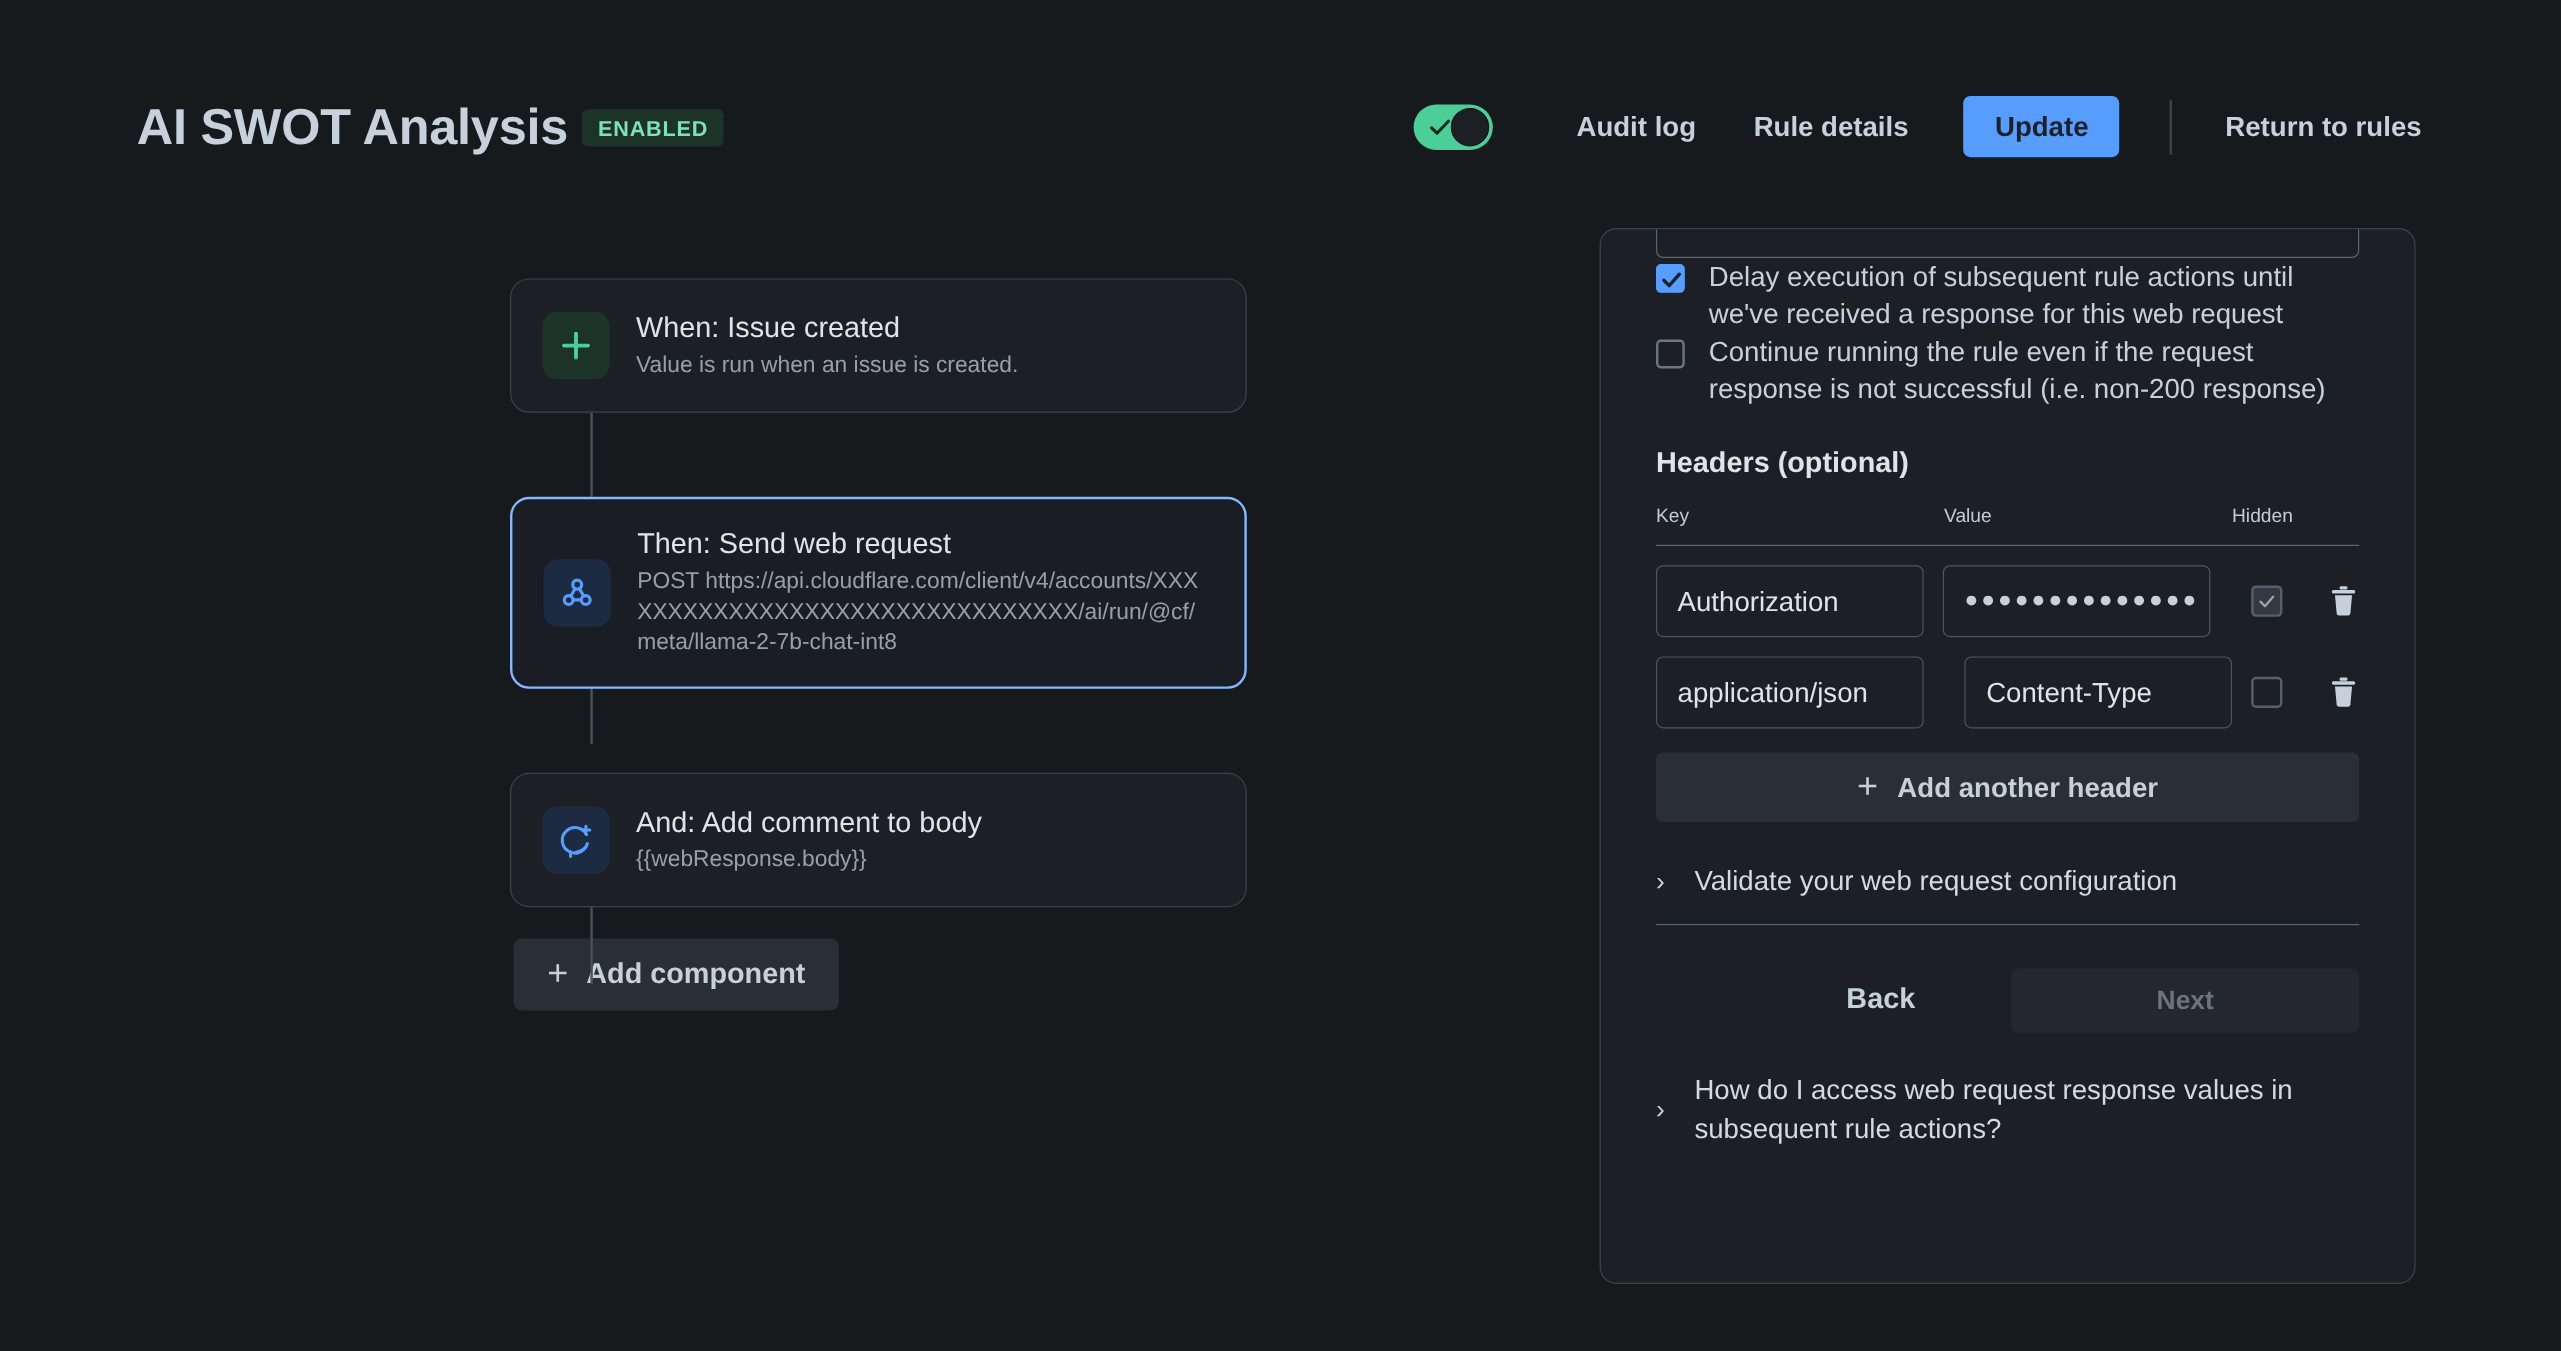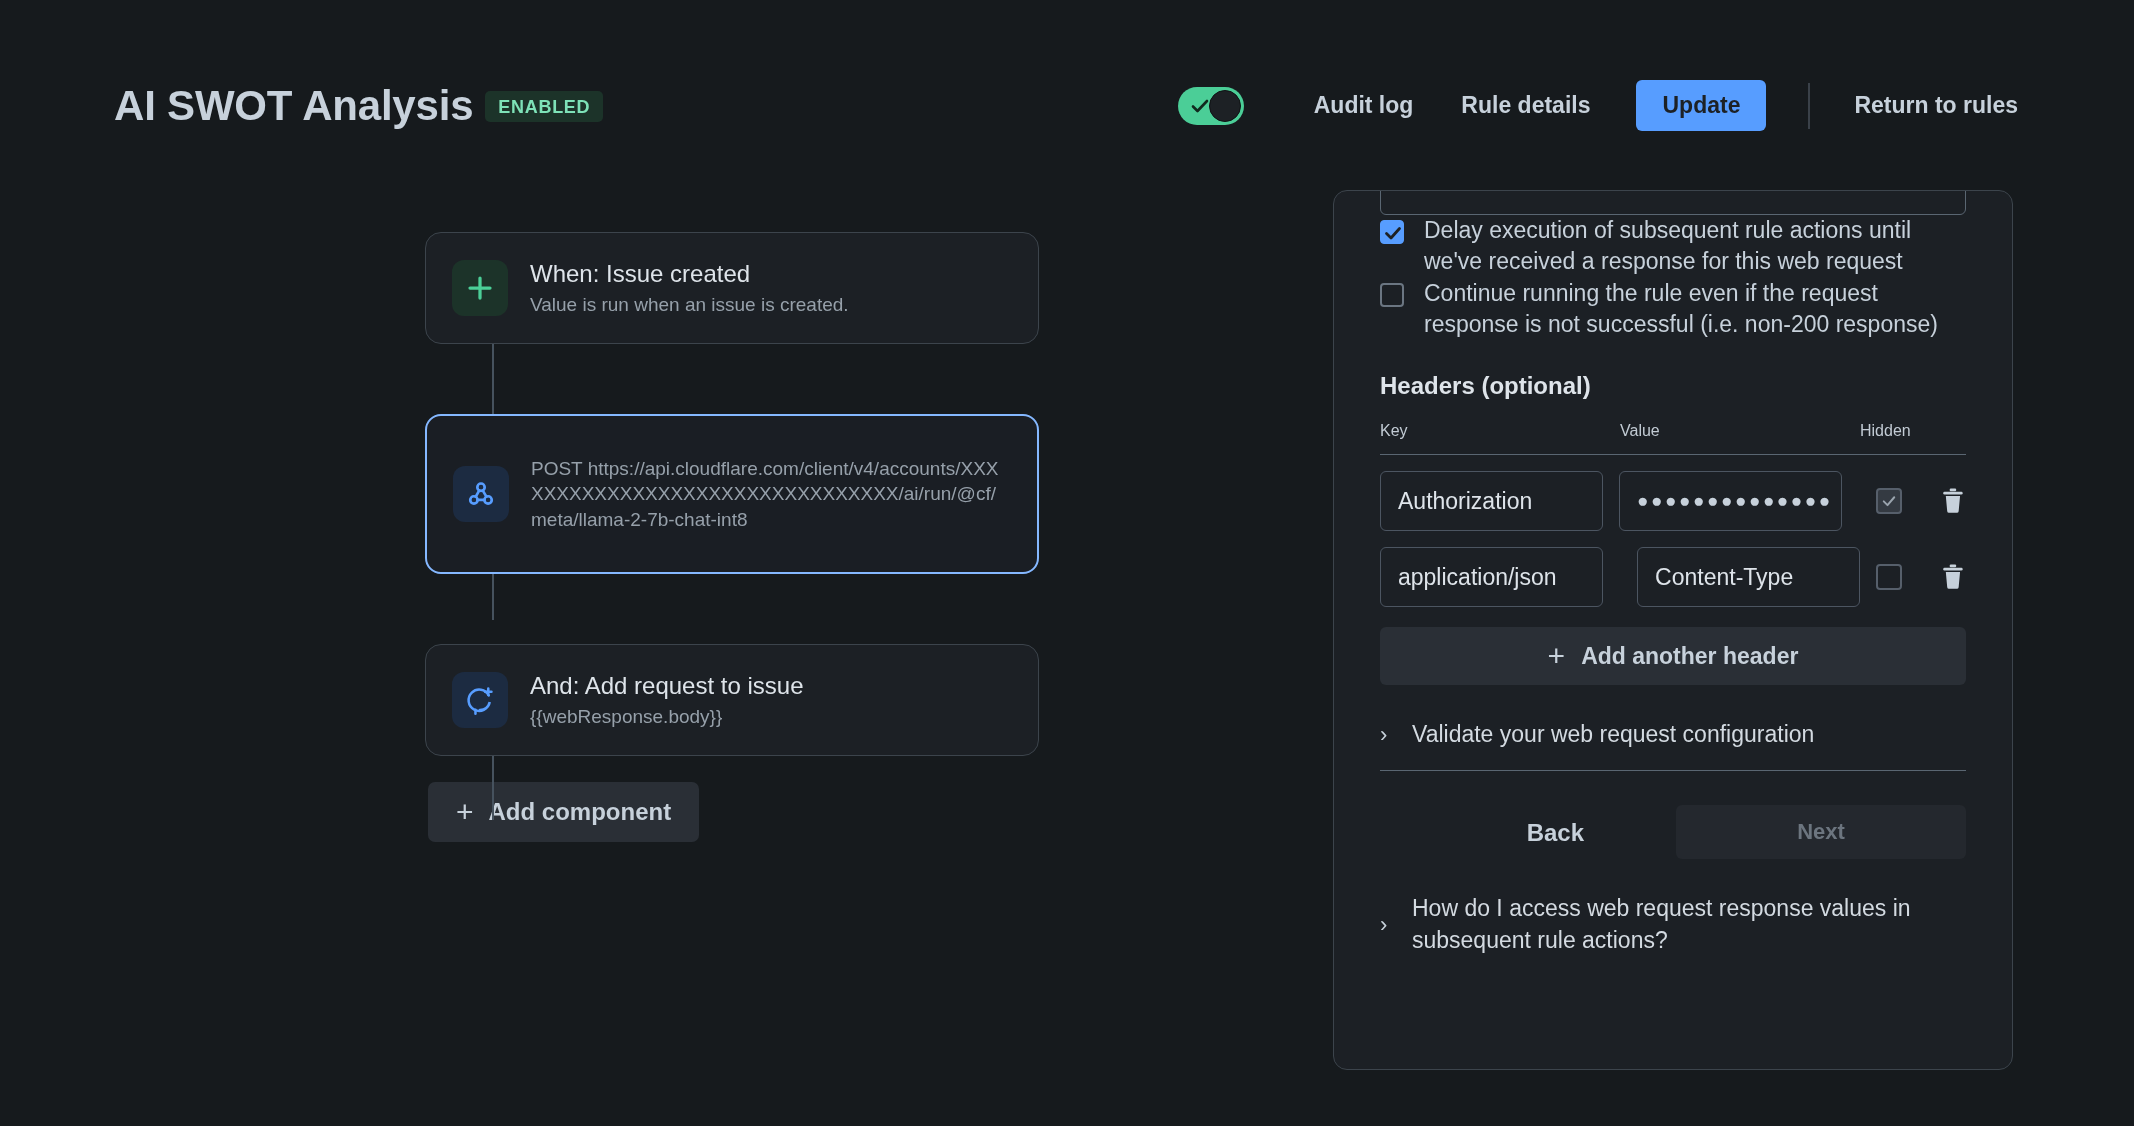--- a/index.html
+++ b/index.html
@@ -163,22 +163,22 @@
   }
   .accordion {
     display: flex; align-items: center; gap: 18px;
     margin-top: 34px; padding-bottom: 20px;
     border-bottom: 1px solid #5A6672;
     cursor: pointer;
   }
   .chev { flex: 0 0 14px; color: #C7D1DB; font-size: 22px; line-height: 1; }
   .accordion-text { font-size: 23px; color: #D3DAE1; line-height: 1.36; }
   .nav-btns {
-    display: flex; align-items: flex-start; justify-content: flex-end;
-    gap: 12px; margin-top: 34px;
+    display: flex; align-items: flex-end; justify-content: flex-end;
+    gap: 0; margin-top: 34px;
   }
   .btn-back {
     background: transparent; border: none; color: #C7D1DB;
     font-size: 24px; font-weight: 600; padding: 14px 30px;
     cursor: pointer; font-family: inherit; margin-right: 50px;
   }
   .btn-next {
     background: #24282E; border: none; color: #6C757F;
     font-size: 22px; font-weight: 600; padding: 14px 0;
     width: 290px; border-radius: 6px; cursor: default; font-family: inherit;
@@ -237,35 +237,36 @@
         <svg viewBox="0 0 24 24" width="34" height="34" fill="none" stroke="#579DFF" stroke-width="1.9" stroke-linecap="round">
           <circle cx="12" cy="7.2" r="2.6"></circle>
           <circle cx="7" cy="16.2" r="2.6"></circle>
           <circle cx="17" cy="16.2" r="2.6"></circle>
           <path d="M10.8 9.5 L8.3 13.9"></path>
           <path d="M13.3 9.6 L15.8 13.9"></path>
           <path d="M9.6 16.2 H14.4"></path>
         </svg>
       </div>
       <div class="card-body">
+        <div class="card-title">Then: Send web request</div>
         <div class="card-sub">POST https://api.cloudflare.com/client/v4/accounts/XXXXXXXXXXXXXXXXXXXXXXXXXXXXXXXX/ai/run/@cf/meta/llama-2-7b-chat-int8</div>
       </div>
     </div>
 
     
     <div class="card" style="margin-top:70px;">
       <div class="card-icon icon-blue">
         <svg viewBox="0 0 24 24" width="32" height="32" fill="none" stroke="#579DFF" stroke-width="1.9" stroke-linecap="round">
           <path d="M18.6 8.6 A8 8 0 1 0 19.3 13.6 A8 8 0 0 1 12 19.6"></path>
           <path d="M8.6 19.3 L8.6 22.3"></path>
           <path d="M18.2 3.4 V8.2 M15.8 5.8 H20.6"></path>
         </svg>
       </div>
       <div class="card-body">
-        <div class="card-title">And: Add request to issue</div>
+        <div class="card-title">And: Add comment to body</div>
         <div class="card-sub">{{webResponse.body}}</div>
       </div>
     </div>
 
     <button class="add-component">
       <span class="plus-sign">+</span>
       <span>Add component</span>
     </button>
   </div>
 

